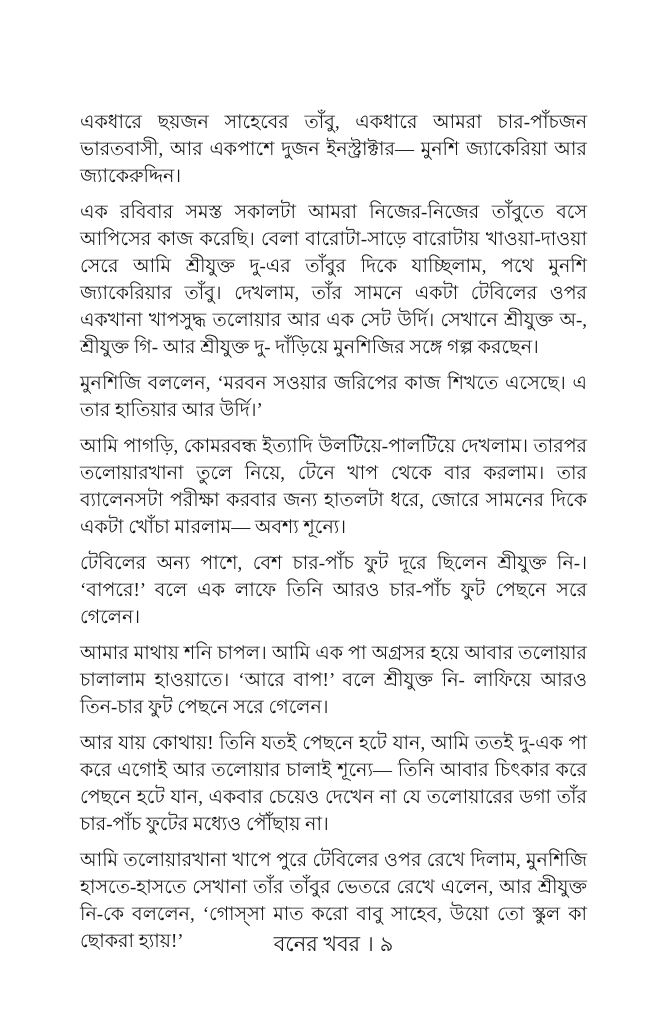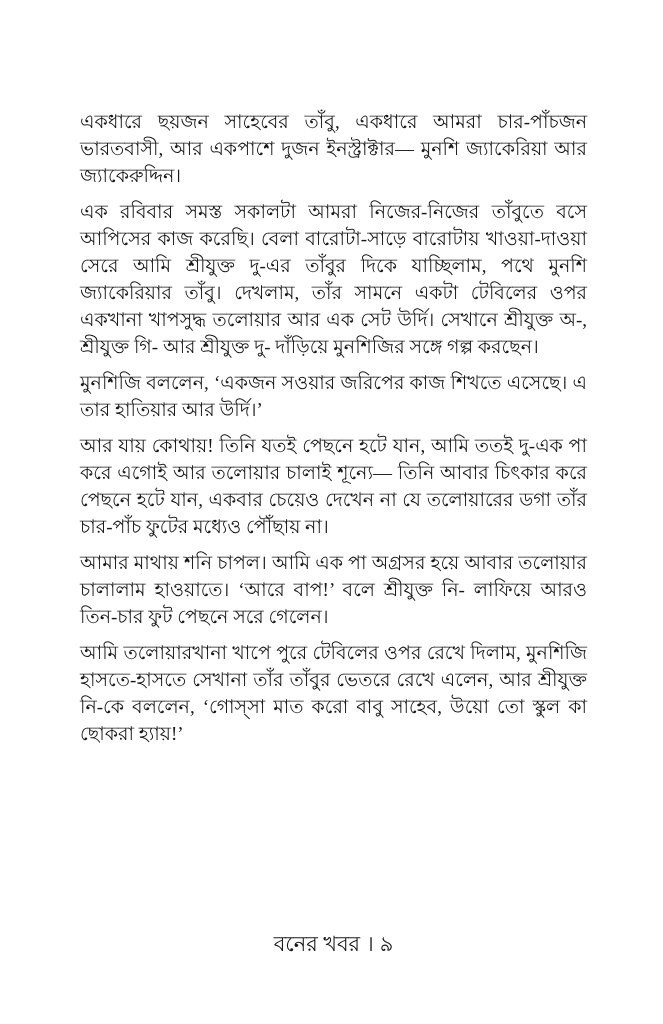--- a/index.html
+++ b/index.html
@@ -56,23 +56,25 @@
 </style>
 </head>
 <body>
 
 <div class="page">
 
   <div class="text-block" id="paragraphs-container">
 
   <p>একধারে ছয়জন সাহেবের তাঁবু, একধারে আমরা চার-পাঁচজন ভারতবাসী, আর একপাশে দুজন ইনস্ট্রাক্টার— মুনশি জ্যাকেরিয়া আর জ্যাকেরুদ্দিন।</p>
       <p>এক রবিবার সমস্ত সকালটা আমরা নিজের-নিজের তাঁবুতে বসে আপিসের কাজ করেছি। বেলা বারোটা-সাড়ে বারোটায় খাওয়া-দাওয়া সেরে আমি শ্রীযুক্ত দু-এর তাঁবুর দিকে যাচ্ছিলাম, পথে মুনশি জ্যাকেরিয়ার তাঁবু। দেখলাম, তাঁর সামনে একটা টেবিলের ওপর একখানা খাপসুদ্ধ তলোয়ার আর এক সেট উর্দি। সেখানে শ্রীযুক্ত অ-, শ্রীযুক্ত গি- আর শ্রীযুক্ত দু- দাঁড়িয়ে মুনশিজির সঙ্গে গল্প করছেন।</p>
-      <p>মুনশিজি বললেন, ‘একজন সওয়ার জরিপের কাজ শিখতে এসেছে। এ তার হাতিয়ার আর উর্দি।’</p>
+      <p>মুনশিজি বললেন, ‘মরবন সওয়ার জরিপের কাজ শিখতে এসেছে। এ তার হাতিয়ার আর উর্দি।’</p>
+      <p>আমি পাগড়ি, কোমরবন্ধ ইত্যাদি উলটিয়ে-পালটিয়ে দেখলাম। তারপর তলোয়ারখানা তুলে নিয়ে, টেনে খাপ থেকে বার করলাম। তার ব্যালেনসটা পরীক্ষা করবার জন্য হাতলটা ধরে, জোরে সামনের দিকে একটা খোঁচা মারলাম— অবশ্য শূন্যে।</p>
+      <p>টেবিলের অন্য পাশে, বেশ চার-পাঁচ ফুট দূরে ছিলেন শ্রীযুক্ত নি-। ‘বাপরে!’ বলে এক লাফে তিনি আরও চার-পাঁচ ফুট পেছনে সরে গেলেন।</p>
+      <p>আমার মাথায় শনি চাপল। আমি এক পা অগ্রসর হয়ে আবার তলোয়ার চালালাম হাওয়াতে। ‘আরে বাপ!’ বলে শ্রীযুক্ত নি- লাফিয়ে আরও তিন-চার ফুট পেছনে সরে গেলেন।</p>
       <p>আর যায় কোথায়! তিনি যতই পেছনে হটে যান, আমি ততই দু-এক পা করে এগোই আর তলোয়ার চালাই শূন্যে— তিনি আবার চিৎকার করে পেছনে হটে যান, একবার চেয়েও দেখেন না যে তলোয়ারের ডগা তাঁর চার-পাঁচ ফুটের মধ্যেও পৌঁছায় না।</p>
-      <p>আমার মাথায় শনি চাপল। আমি এক পা অগ্রসর হয়ে আবার তলোয়ার চালালাম হাওয়াতে। ‘আরে বাপ!’ বলে শ্রীযুক্ত নি- লাফিয়ে আরও তিন-চার ফুট পেছনে সরে গেলেন।</p>
       <p>আমি তলোয়ারখানা খাপে পুরে টেবিলের ওপর রেখে দিলাম, মুনশিজি হাসতে-হাসতে সেখানা তাঁর তাঁবুর ভেতরে রেখে এলেন, আর শ্রীযুক্ত নি-কে বললেন, ‘গোস্‌সা মাত করো বাবু সাহেব, উয়ো তো স্কুল কা ছোকরা হ্যায়!’</p>
     </div>
 
   <div class="footer">
     <span>বনের খবর</span><span class="sep">।</span><span>৯</span>
   </div>
 
 </div>
 
 </body></html>

